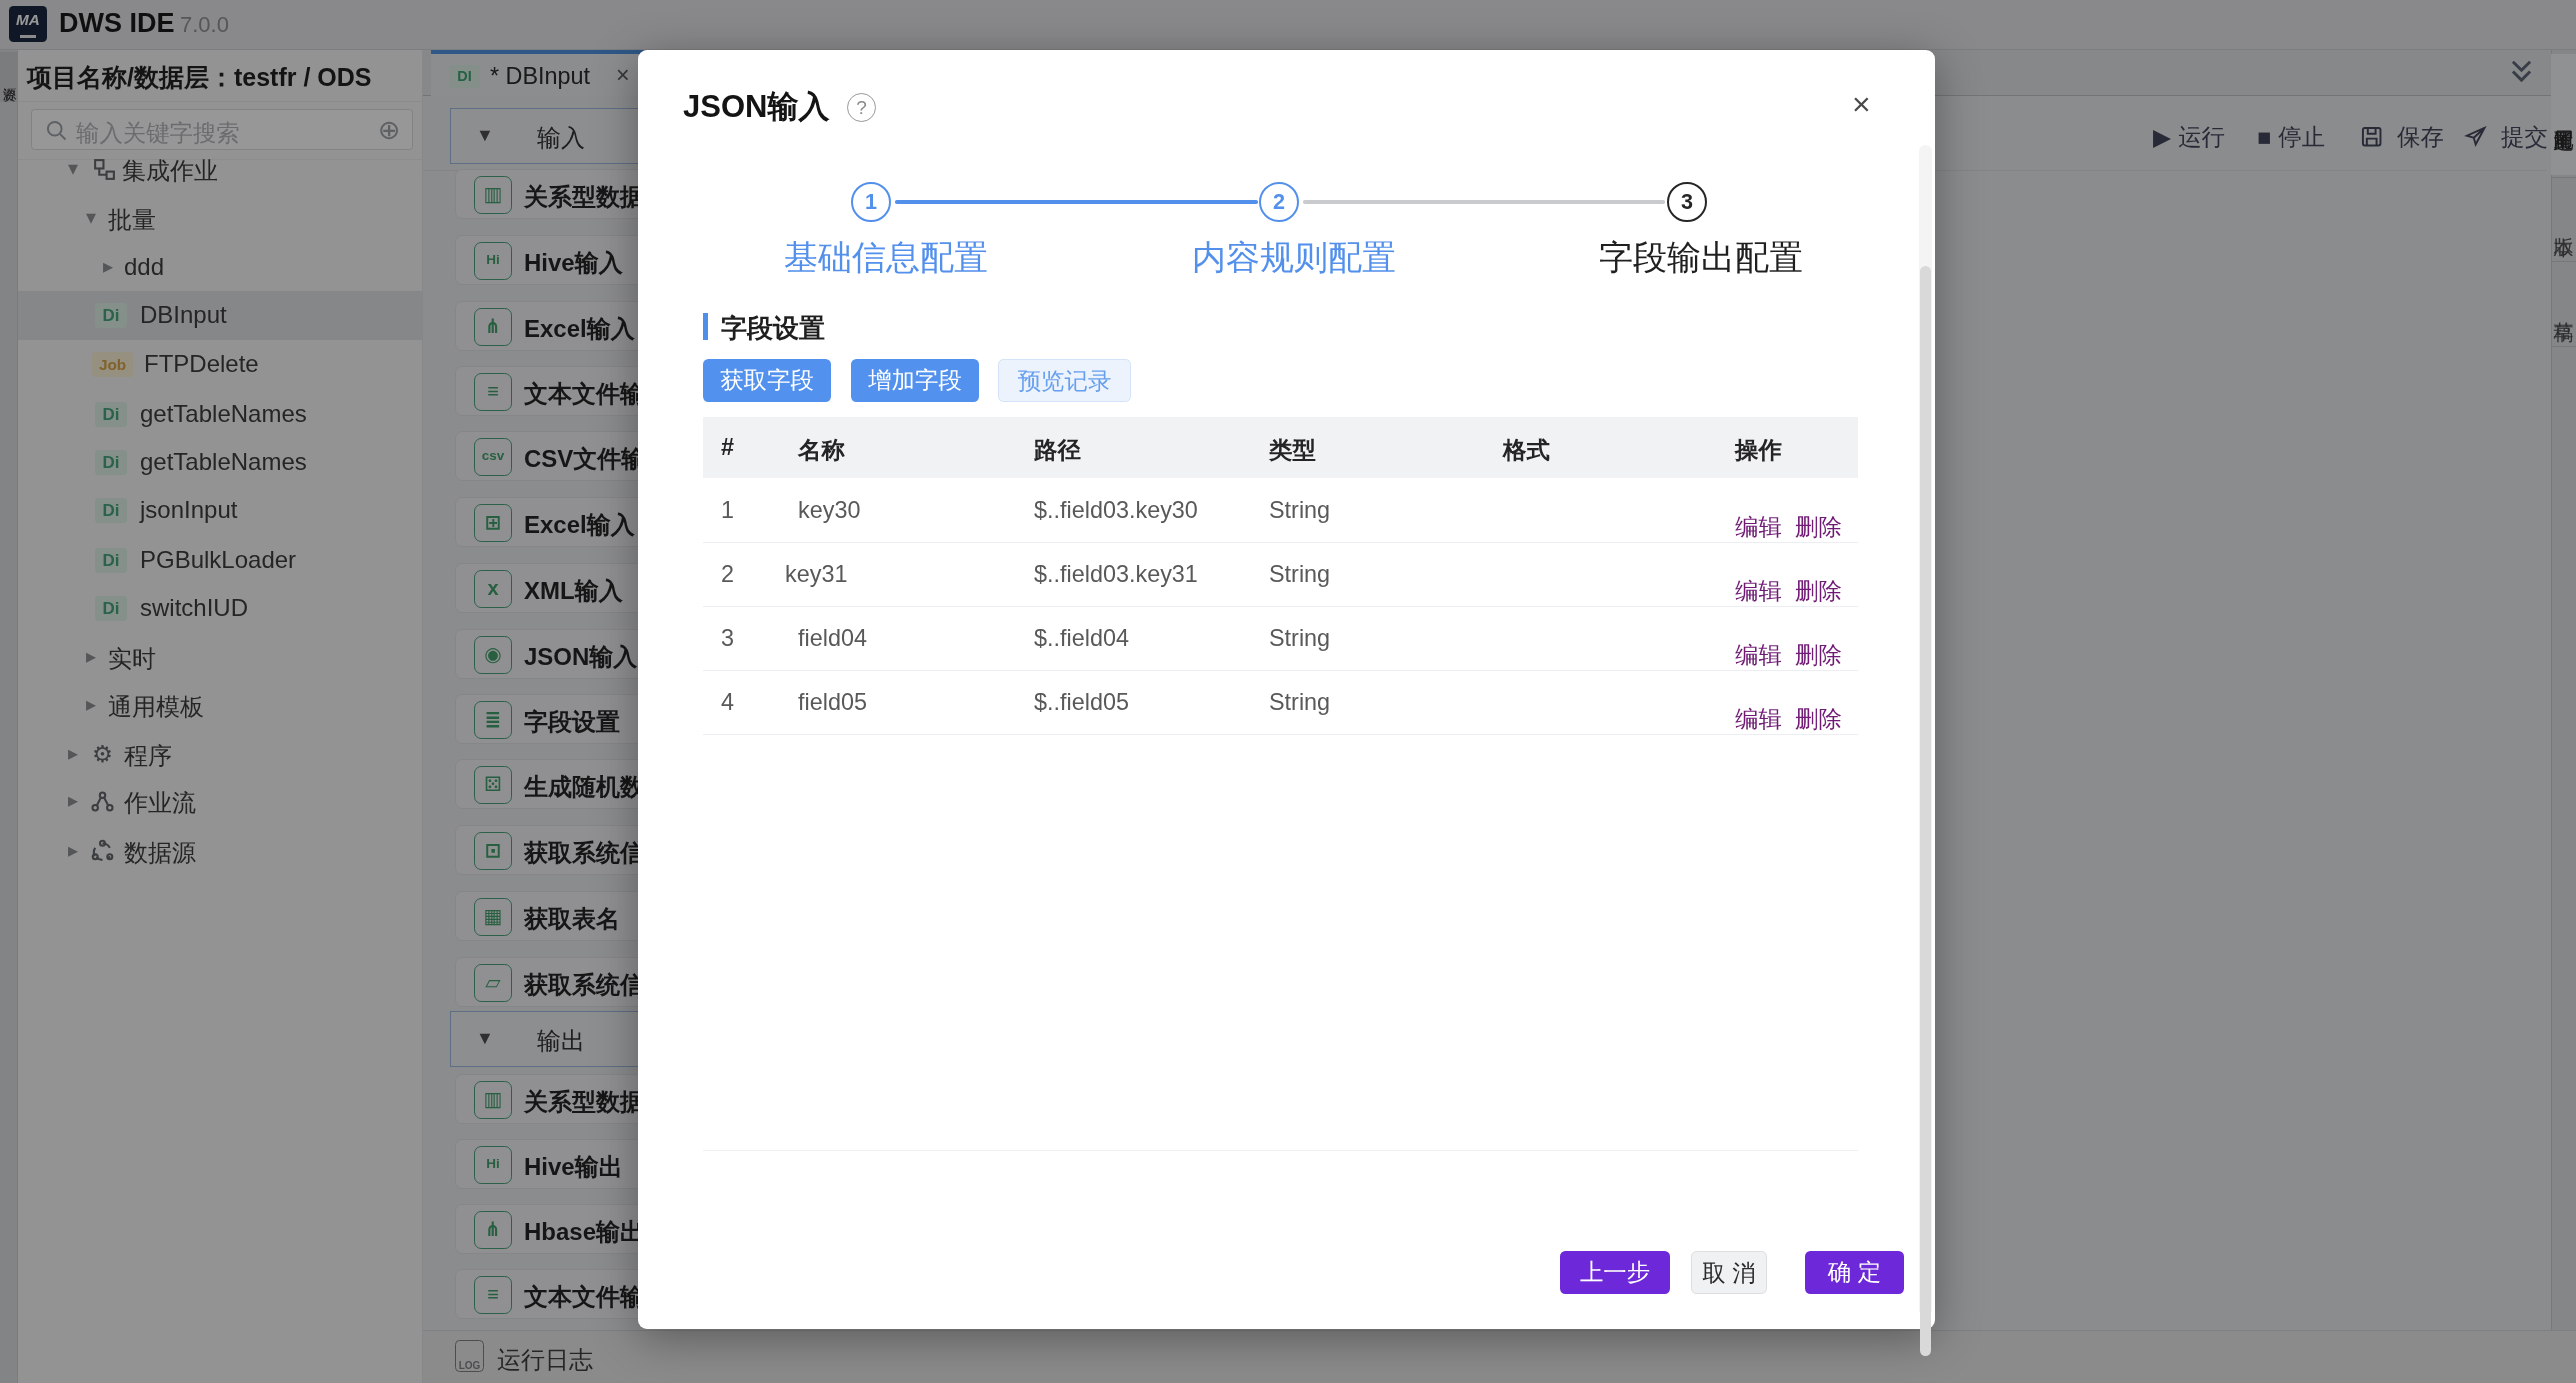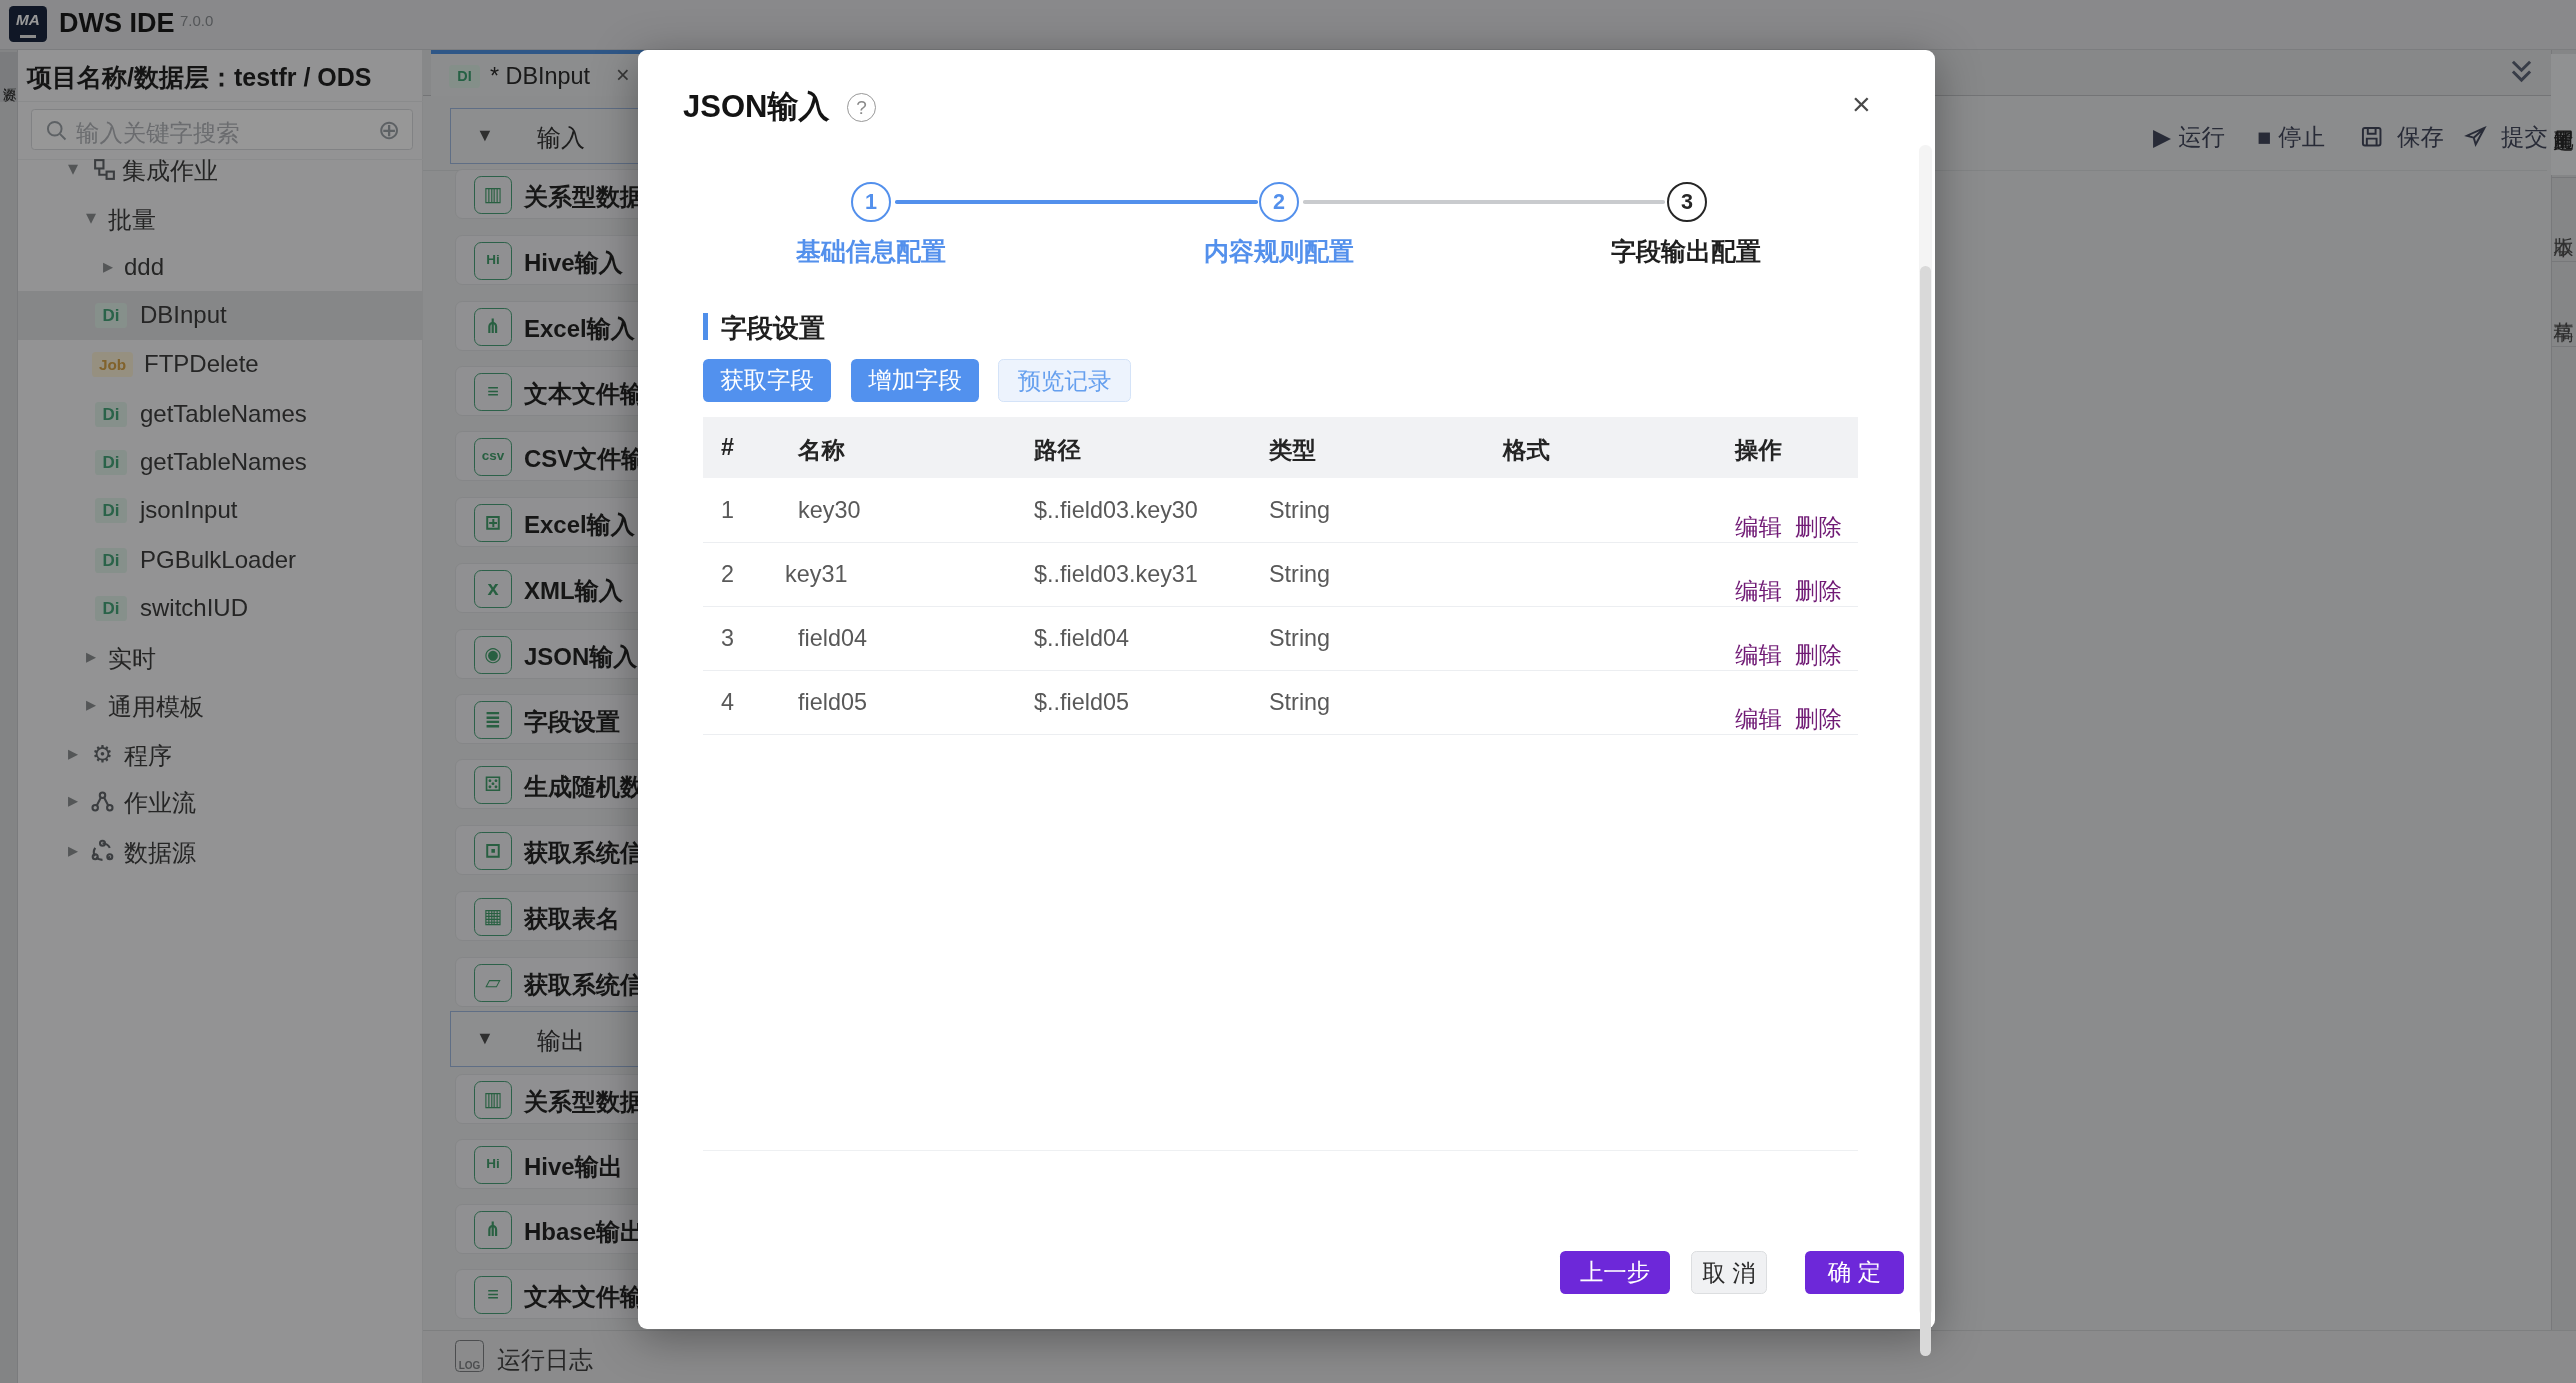--- a/index.html
+++ b/index.html
@@ -6,21 +6,21 @@
   body{width:2576px;height:1383px;position:relative;overflow:hidden;
        background:#e9eaec;font-family:"Liberation Sans","DejaVu Sans",sans-serif;
        -webkit-font-smoothing:antialiased}
   .ab{position:absolute;box-sizing:border-box}
   
   .topbar{left:0;top:0;width:2576px;height:50px;background:#e5e6e8;border-bottom:0.9px solid #cfd1d4}
   .logo{left:9px;top:6.3px;width:38px;height:36px;background:#15223b;border-radius:4.5px;
         color:#fff;font-weight:bold;font-style:italic;font-size:15.3px;text-align:center;line-height:27px}
   .logo i{position:absolute;left:10.8px;bottom:4.5px;width:16px;height:2.7px;background:#e8e8e8}
   .apptitle{left:59px;top:8px;font-size:27px;font-weight:bold;color:#131313}
-  .appver{left:180px;top:11.7px;font-size:15px;color:#8a8d92}
+  .appver{left:180px;top:11.7px;font-size:22px;color:#8a8d92}
   
   .lrail{left:0;top:50px;width:18px;height:1334px;background:#dbdcde;border-right:0.9px solid #cbcdd0}
   .lrail-tab{left:0;top:52px;width:18px;height:50px;background:#cdcfd2;color:#2e2e2e;font-size:13.5px;
              writing-mode:vertical-rl;text-orientation:upright;text-align:center;line-height:18px}
   
   .sidebar{left:18px;top:50px;width:405px;height:1334px;background:#f6f7f8;border-right:0.9px solid #e2e3e5}
   .sb-header{left:27px;top:61px;font-size:25px;font-weight:bold;color:#1c1c1c}
   .sb-hline{left:18px;top:101px;width:405px;height:0.9px;background:#e7e8ea}
   .searchbox{left:31px;top:109px;width:382px;height:41px;background:#fdfdfe;border:0.9px solid #d8dadc;border-radius:3.6px}
   .search-ph{left:76px;top:117px;font-size:23.4px;color:#b1b4b8}
@@ -70,21 +70,21 @@
   .modal{left:638px;top:50px;width:1297px;height:1279px;background:#fff;border-radius:9px;z-index:100;
          box-shadow:0 9px 45px rgba(0,0,0,.35)}
   .m-title{left:45px;top:36px;font-size:31px;font-weight:bold;color:#141414}
   .m-help{left:209px;top:43px;width:29px;height:29px;border:1.8px solid #989898;border-radius:50%;
           color:#8a8a8a;font-size:19px;text-align:center;line-height:27px}
   .m-close{left:1214px;top:36px;font-size:32px;color:#4a4a4a}
   .stepc{width:40px;height:40px;border-radius:50%;border:2.7px solid #5390ec;color:#5390ec;
          font-size:21.6px;font-weight:bold;text-align:center;line-height:36px;background:#fff}
   .stepc.cur{border-color:#262626;color:#262626}
   .conn{height:3.6px;border-radius:1.8px}
-  .steplbl{width:234px;text-align:center;font-size:25px;font-weight:bold;color:#5390ec;white-space:nowrap}
+  .steplbl{width:234px;text-align:right;font-size:34px;font-weight:normal;color:#5390ec;white-space:nowrap}
   .steplbl.cur{color:#1f1f1f}
   .secbar{left:65px;top:263px;width:4.5px;height:27px;background:#4f8fea}
   .sectitle{left:83px;top:261px;font-size:26px;font-weight:bold;color:#1f1f1f}
   .mbtn{top:309px;height:43px;border-radius:5.4px;font-size:23.4px;text-align:center;line-height:43px}
   .mbtn.blue{background:#5291ee;color:#fff}
   .mbtn.ghost{background:#edf3fd;border:0.9px solid #d4e3f8;color:#659fee}
   .mtable{left:65px;top:367px;width:1155px}
   .mth{position:absolute;left:0;top:0;width:1155px;height:61px;background:#f1f2f4}
   .hc{position:absolute;top:17px;font-size:23.4px;font-weight:bold;color:#242424}
   .mtr{position:absolute;left:0;width:1155px;height:64px;border-bottom:0.9px solid #eceef1}

